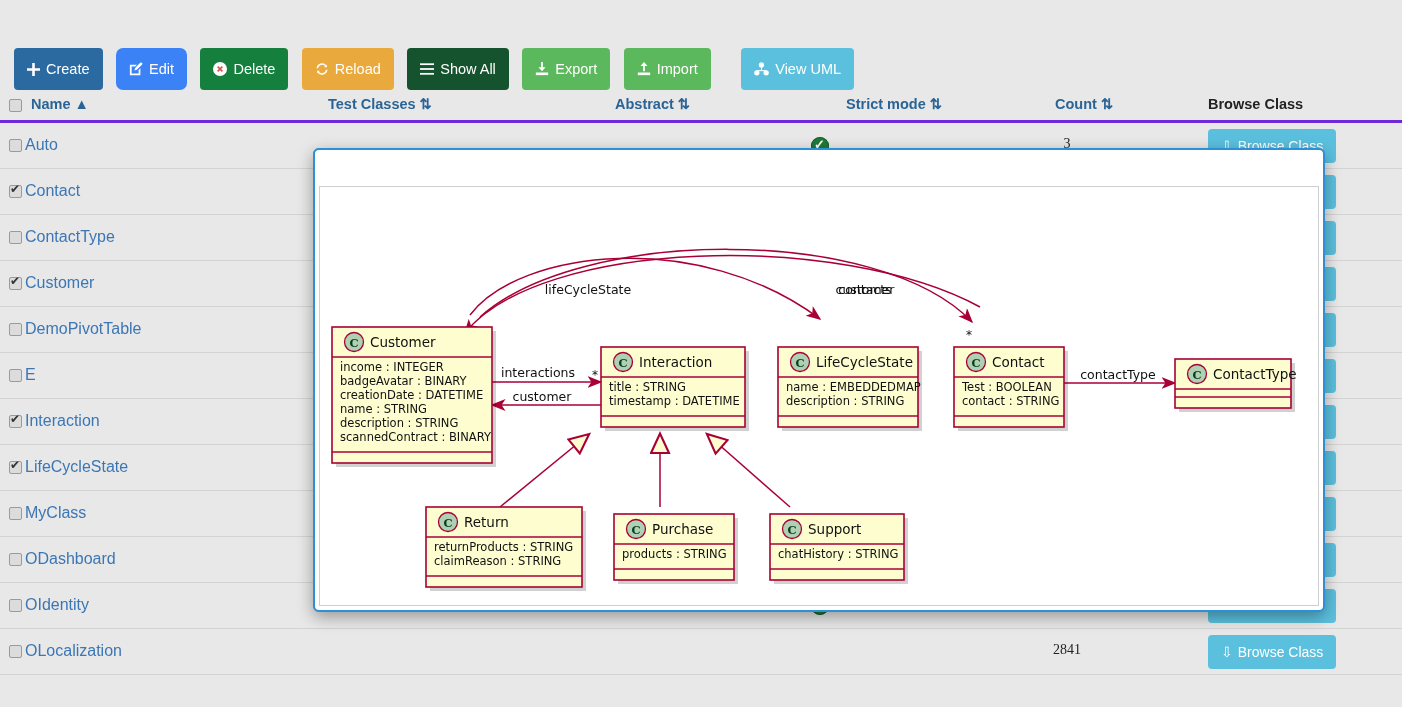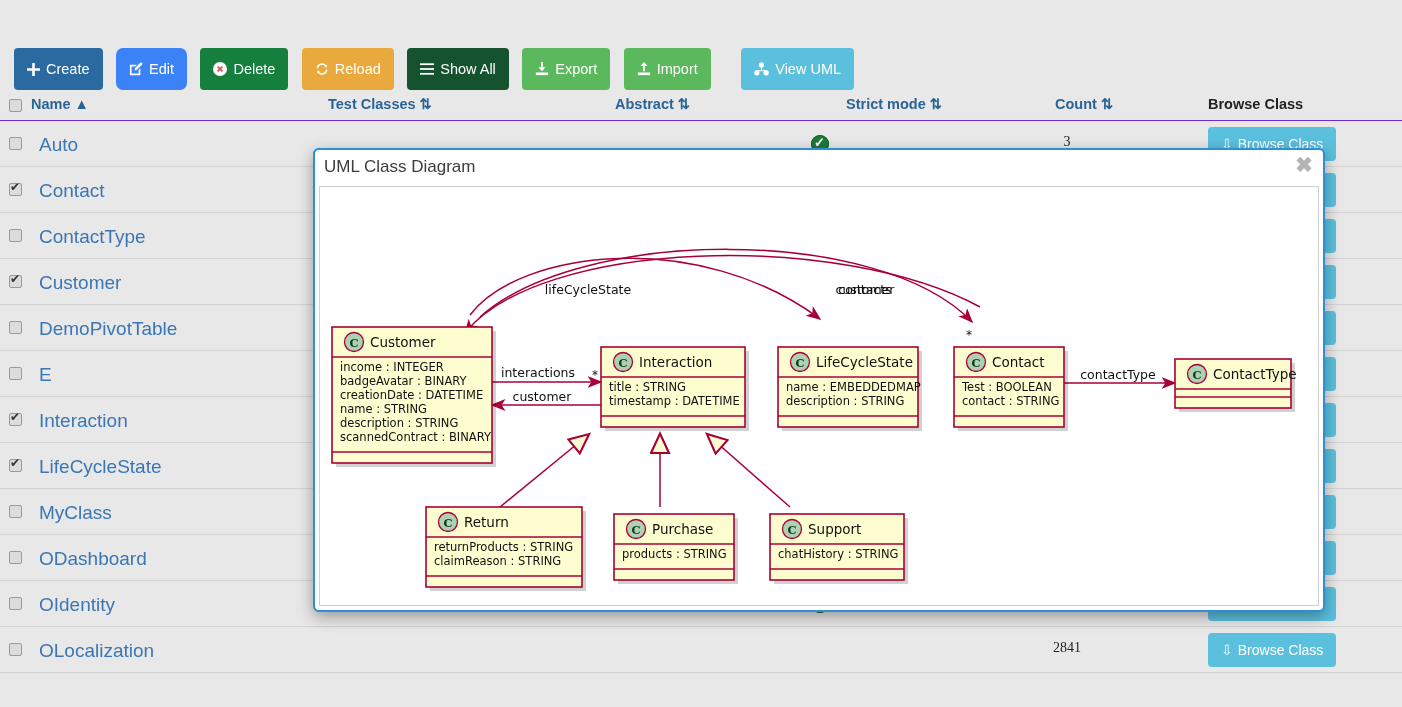--- a/index.html
+++ b/index.html
@@ -38,21 +38,21 @@
   .b-reload { background:#eaa93c; }
   .b-showall{ background:#14532d; }
   .b-export { background:#5cb85c; }
   .b-import { background:#5cb85c; }
   .b-uml    { background:#5bc0de;margin-left:17px; }
 
   
   .tbl { position:absolute; left:0; top:91px; width:1402px; }
   .thead {
     height: 29px; background:#e8e8e8;
-    border-bottom: 1px solid #6d28d9;
+    border-bottom: 3px solid #6d28d9;
     position: relative;
   }
   .th {
     position:absolute; top:0; height:29px; line-height:27px;
     color:#2a6496; font-weight:bold; font-size:14.5px;
     white-space: nowrap;
   }
   .th.black { color:#222; }
   .row {
     position: relative; height: 45px;
@@ -63,22 +63,22 @@
     position:absolute; left:9px; top:50%; margin-top:-7px;
     width:13px; height:13px; box-sizing:border-box;
     border:1px solid #9a9a9a; border-radius:2px;
     background:#dcdcdc;
   }
   .cb.on::after{
     content:"\2714"; position:absolute; left:0px; top:-4px;
     font-size:12px; color:#333; line-height:14px;
   }
   .cname {
-    position:absolute; left:39px; top:50%; margin-top:-10px;
-    color:#3b76b5; font-size:19px;text-align:right;
+    position:absolute; left:25px; top:50%; margin-top:-10px;
+    color:#3b76b5; font-size:16px;text-align:right;
   }
   .cstrict { position:absolute; left:811px; top:50%; margin-top:-9px; }
   .ccount  { position:absolute; left:1037px; top:50%; margin-top:-10px;
              width:60px; text-align:center; color:#222; font-size:14px;
              font-family:"Liberation Serif", serif; }
   .cbrowse { position:absolute; left:1208px; top:50%; margin-top:-17px; }
   .browse-btn{
     display:inline-flex; align-items:center; gap:5px;
     height:34px; padding:0 13px; border:none; border-radius:4px;
     background:#5bc0de; color:#fff; font-size:14px; cursor:pointer;
@@ -351,24 +351,20 @@
           <span class="ccount">2841</span>
           <span class="cbrowse"><button class="browse-btn">
               <span>⇩</span>
               <span>Browse Class</span>
             </button></span>
         </div>
       </div>
   </div>
 
   <div class="modal">
-    <div class="modal-hd">
-      <div class="modal-title">UML Class Diagram</div>
-      <div class="modal-x">✖</div>
-    </div>
     <div class="modal-body">
 
       <svg id="uml" width="998" height="418" viewBox="0 0 998 418">
         <defs>
           <marker id="ar" markerWidth="12" markerHeight="12" refX="9" refY="4" orient="auto">
             <path d="M0,0 L10,4 L0,8 L2.6,4 z" fill="#a80036"></path>
           </marker>
           <marker id="tri" markerWidth="16" markerHeight="14" refX="13" refY="7" orient="auto">
             <path d="M1,1 L14,7 L1,13 z" fill="#fdfdcf" stroke="#a80036" stroke-width="1.4"></path>
           </marker>

